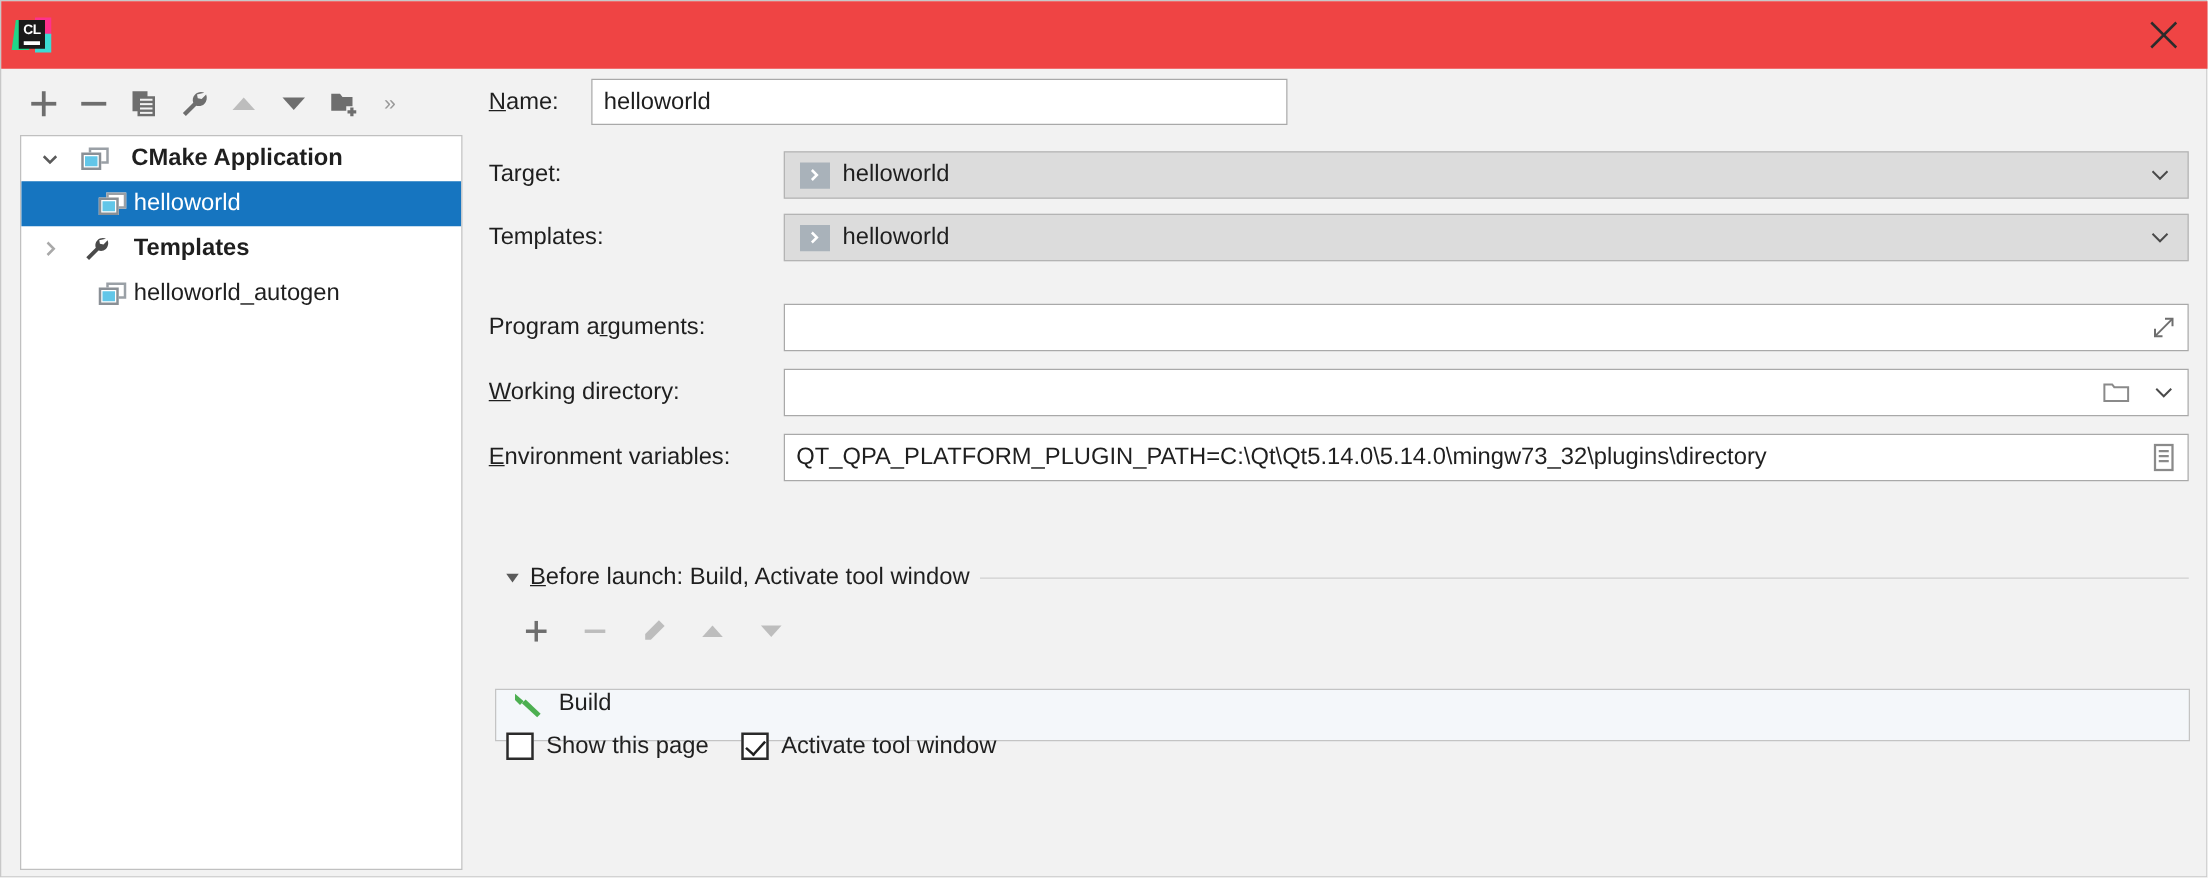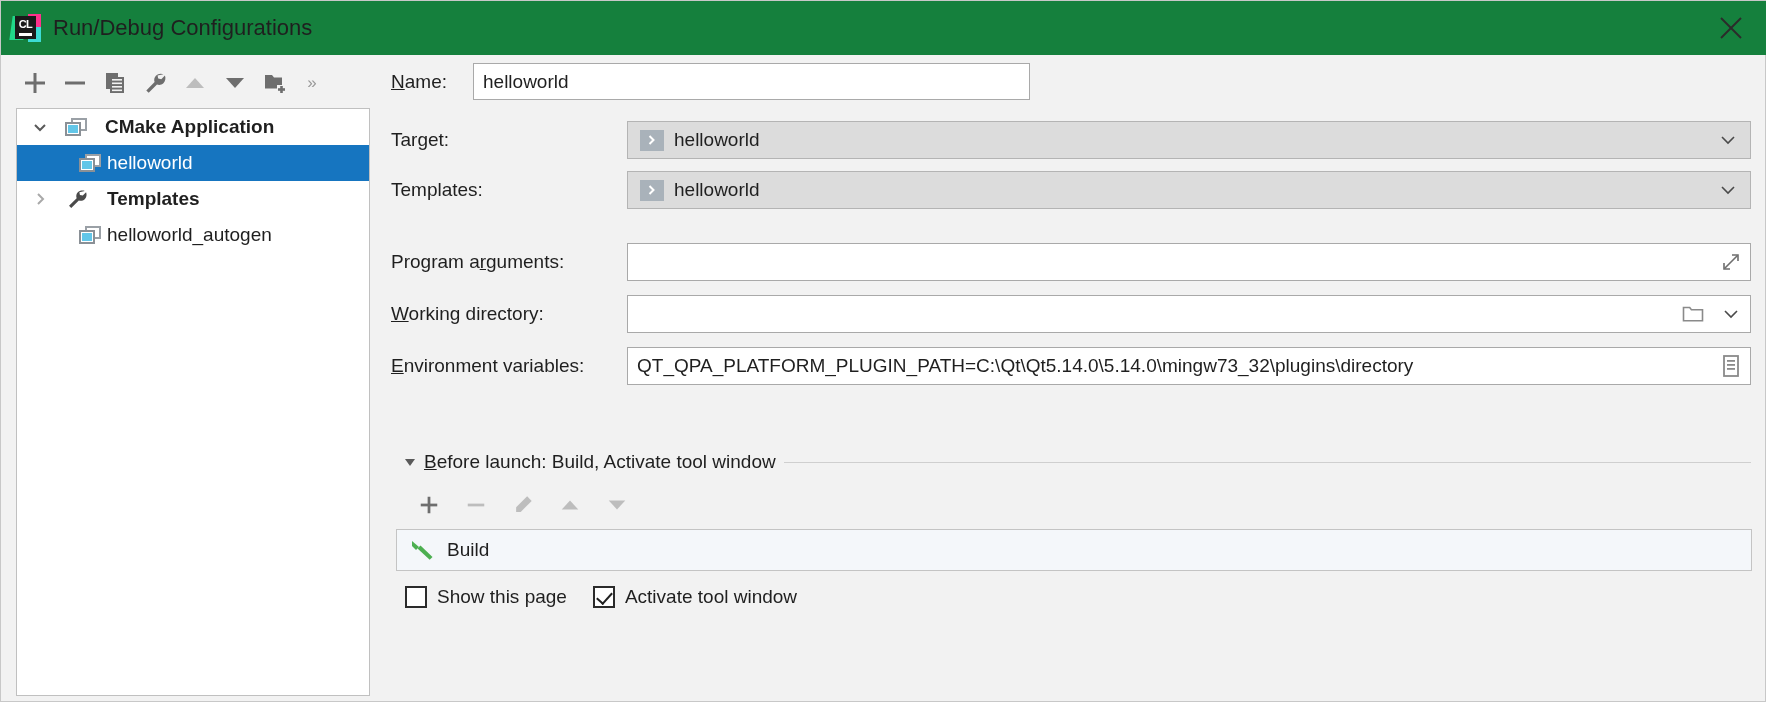--- a/index.html
+++ b/index.html
@@ -14,21 +14,21 @@
     position: relative;
     width: 1766px; height: 702px;
     background: #f2f2f2;
     border: 1px solid #c8c8c8;
   }
 
   
   .titlebar {
     position: absolute; left: 0; top: 0;
     width: 1766px; height: 54px;
-    background: #15803d;
+    background: #ef4444;
     display: flex; align-items: center;
   }
   .app-icon {
     position: relative;
     width: 30px; height: 30px;
     margin-left: 10px; margin-right: 12px;
     flex: 0 0 auto;
   }
   .app-icon .blob-a {
     position: absolute; left: 0px; top: 3px;
@@ -256,25 +256,25 @@
     width: 300px; height: 42px;
     display: flex; align-items: center;
   }
   .bl-tb-btn {
     width: 47px; height: 42px;
     display: flex; align-items: center; justify-content: center;
     cursor: pointer;
   }
 
   .bl-list {
-    position: absolute; left: 5px; top: 470px;
+    position: absolute; left: 5px; top: 492px;
     width: 1356px; height: 42px;
     background: #f4f7fa;
     border: 1px solid #c4c4c4;
-    display: flex; align-items: center;
+    display: flex; 
   }
   .hammer { width: 26px; height: 24px; margin-left: 12px; margin-right: 12px; flex: 0 0 auto; }
   .bl-item-text { font-size: 19px; color: #1f1f1f; }
 
   .bl-checks {
     position: absolute; left: 14px; top: 523px;
     height: 30px;
     display: flex; align-items: center;
   }
   .gap { width: 26px; }
@@ -286,21 +286,20 @@
 
   <div class="titlebar">
     <div class="app-icon">
       <div class="blob-a"></div>
       <div class="blob-b"></div>
       <div class="blob-c"></div>
       <div class="plate"></div>
       <div class="cl">CL</div>
       <div class="ul"></div>
     </div>
-    <div class="title-text">Run/Debug Configurations</div>
     <div class="close-btn">
       <svg width="26" height="26" viewBox="0 0 26 26">
         <line x1="3" y1="3" x2="23" y2="23" stroke="#2b2b2b" stroke-width="2"></line>
         <line x1="23" y1="3" x2="3" y2="23" stroke="#2b2b2b" stroke-width="2"></line>
       </svg>
     </div>
   </div>
 
   <div class="left-toolbar">
     <div class="tb-btn">

